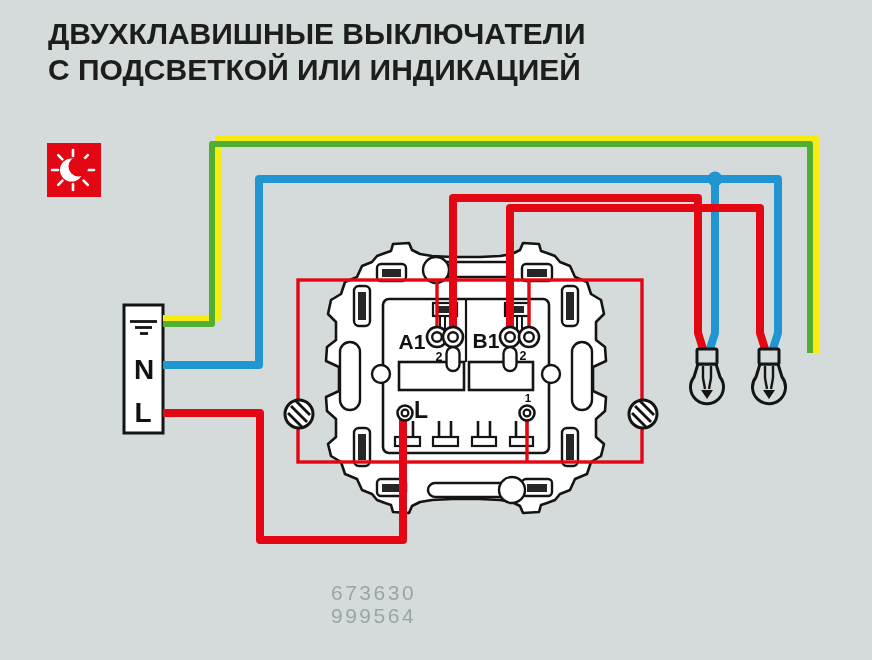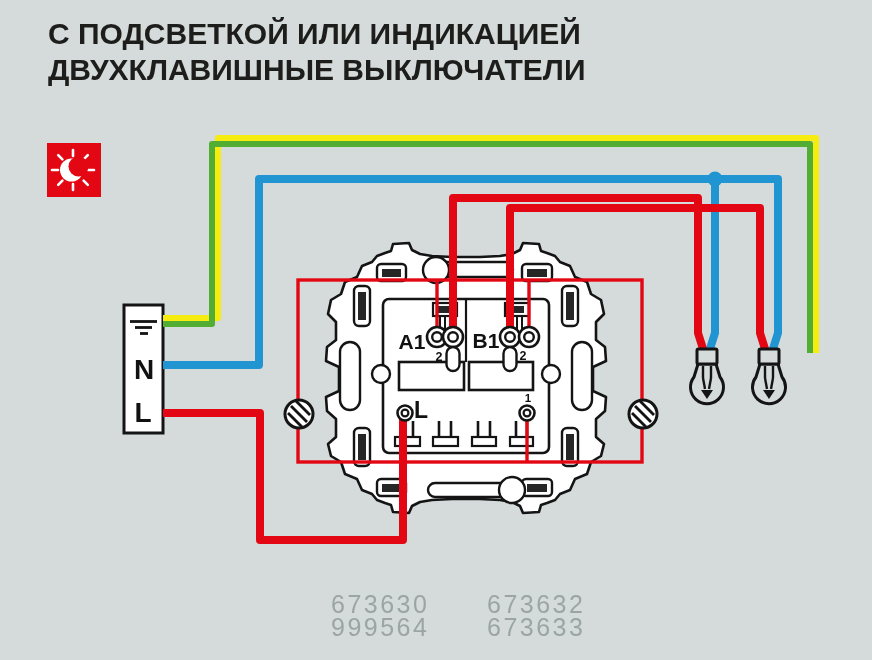--- a/index.html
+++ b/index.html
@@ -13,22 +13,22 @@
     background:var(--background);
     font-family:"Liberation Sans", sans-serif;
   }
   #diagram-svg{position:absolute; left:0; top:0;}
   .title{
     position:absolute; left:48px; top:16px; width:640px;
     font-size:30px; font-weight:bold; line-height:36px;
     color:var(--title-color); letter-spacing:0px;
   }
   .codes{
-    position:absolute; top:593px; color:var(--code-gray);
-    font-size:25px; line-height:23px; letter-spacing:2.5px; font-weight:normal;
+    position:absolute; top:581px; color:var(--code-gray);
+    font-size:21px; line-height:23px; letter-spacing:2.5px; font-weight:normal;
   }
   .codes div{height:23px;}
   #codes-col1{left:331px;}
   #codes-col2{left:487px;}
   
   .ln{stroke:var(--line-black); fill:none;}
   .ln-f{stroke:var(--line-black); fill:var(--white);}
   .ln-bg{stroke:var(--line-black); fill:var(--background);}
   .dark{fill:#262626; stroke:none;}
   .w-red{stroke:var(--wire-red); fill:none;}
@@ -36,22 +36,22 @@
   .w-yellow{stroke:var(--wire-yellow); fill:none;}
   .w-green{stroke:var(--wire-green); fill:none;}
   .lbl{fill:#111; font-family:"Liberation Sans",sans-serif; font-weight:bold;}
 </style>
 </head>
 <body>
 
 <div id="stage">
 
   <div class="title">
+    <div>ДВУХКЛАВИШНЫЕ ВЫКЛЮЧАТЕЛИ</div>
     <div>С ПОДСВЕТКОЙ ИЛИ ИНДИКАЦИЕЙ</div>
-    <div>ДВУХКЛАВИШНЫЕ ВЫКЛЮЧАТЕЛИ</div>
   </div>
 
   <svg id="diagram-svg" width="872" height="660" viewBox="0 0 872 660">
 
     <g>
       <rect x="47" y="143" width="54" height="54" fill="var(--accent-red)"></rect>
       <g stroke="var(--white)" stroke-width="2.6" stroke-linecap="round">
         <line x1="73" y1="150" x2="73" y2="156"></line>
         <line x1="87.8" y1="155.2" x2="83.6" y2="159.4"></line>
         <line x1="94" y1="170" x2="88" y2="170"></line>
@@ -245,18 +245,14 @@
           <line x1="773" y1="378" x2="771" y2="389"></line>
       </g>
       <polygon points="763,390 775,390 769,399" fill="var(--line-black)"></polygon>
     </g>
   </svg>
 
   <div class="codes" id="codes-col1">
     <div>673630</div>
     <div>999564</div>
   </div>
-  <div class="codes" id="codes-col2">
-    <div>673632</div>
-    <div>673633</div>
-  </div>
 
 </div>
 
 </body></html>

